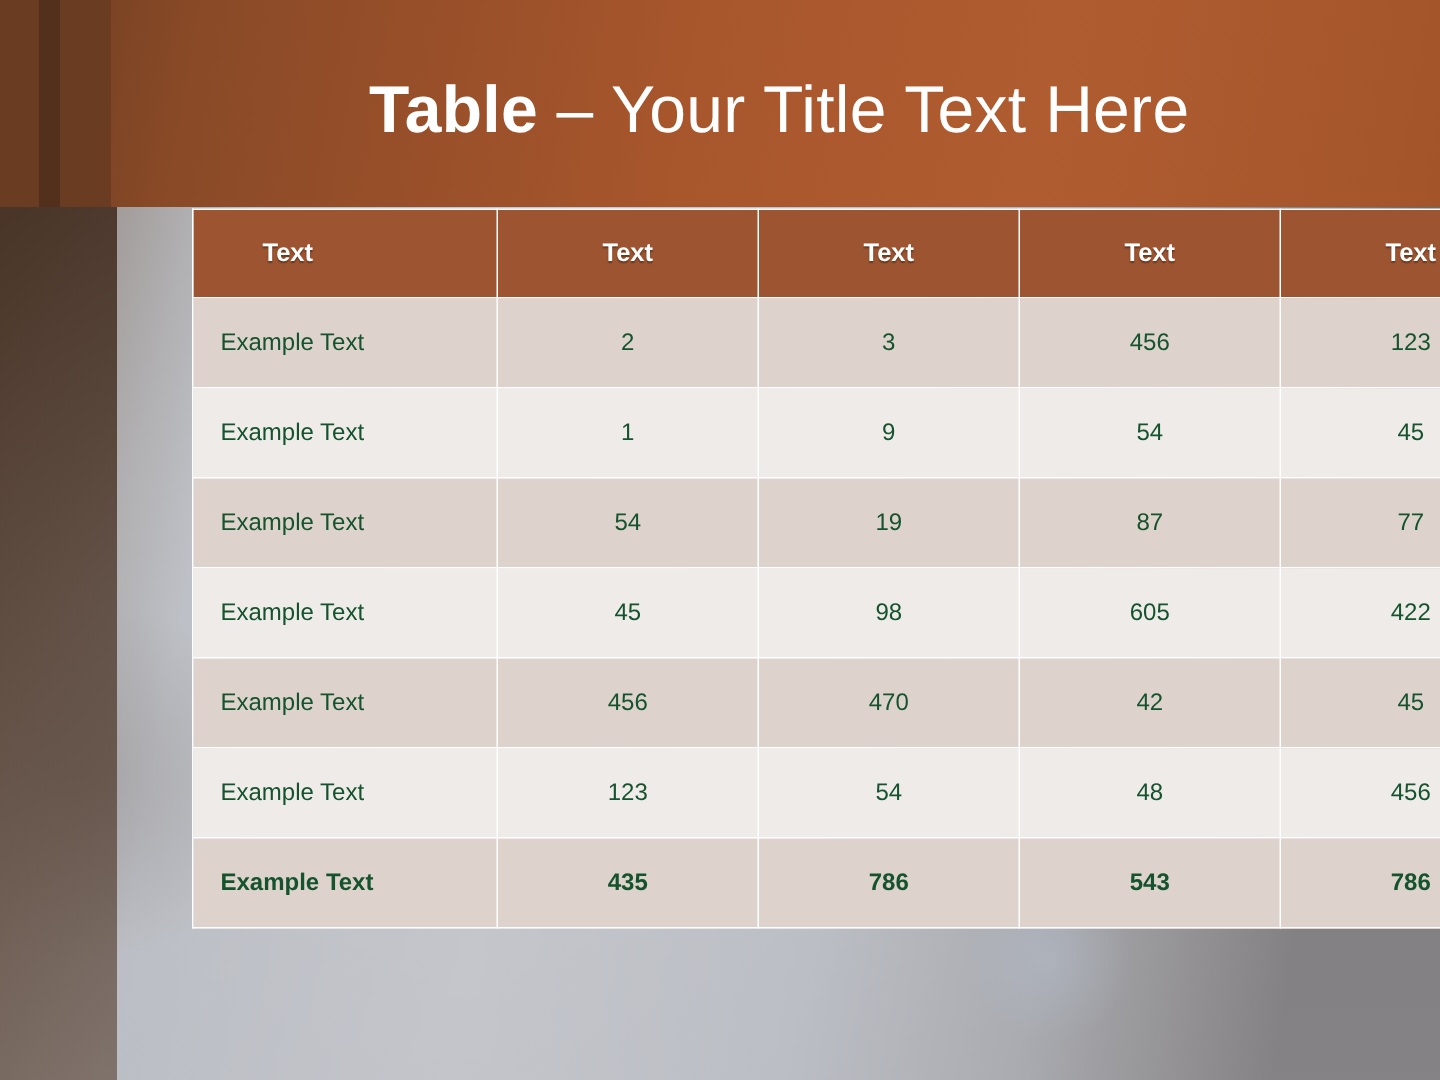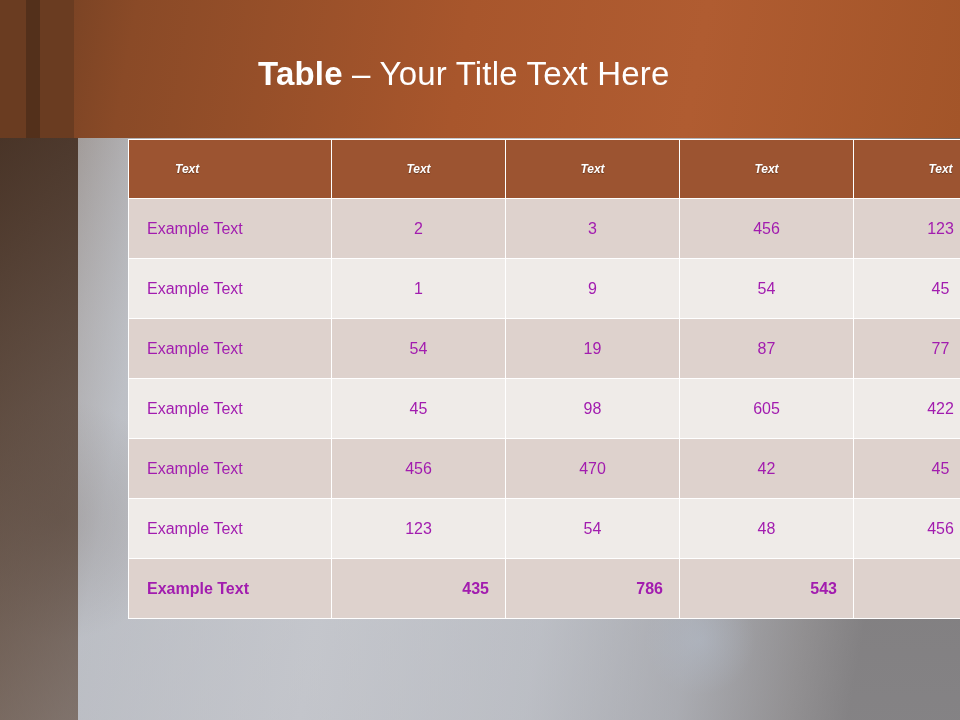--- a/index.html
+++ b/index.html
@@ -65,23 +65,23 @@
   .header-left-stripe {
     position: absolute;
     left: 26px;
     top: 0;
     width: 14px;
     height: 138px;
     background: #53301b;
   }
   .slide-title {
     position: absolute;
-    left: 258px;
+    left: 246px;
     top: 52px;
-    font-size: 33px;
+    font-size: 44px;
     line-height: 44px;
     color: #ffffff;
     letter-spacing: 0.2px;
     white-space: nowrap;
   }
   .slide-title .t-strong { font-weight: bold; }
   .slide-title .t-light { font-weight: normal; }
 
   
   .table-wrap {
@@ -94,47 +94,45 @@
     border-collapse: collapse;
     width: 704px;
     table-layout: fixed;
   }
   table.data-table th,
   table.data-table td {
     border: 1px solid #ffffff;
     height: 59px;
     padding: 0 16px;
     font-size: 16px;
-    color: #a21caf;
+    color: #14532d;
     text-align: center;
     vertical-align: middle;
   }
   table.data-table th {
     background: #9c5431;
     color: #ffffff;
-    font-size: 12px;
+    font-size: 17px;
     font-weight: bold;
     height: 58px;
     text-shadow: 0 1px 1px rgba(0,0,0,0.35);
-    font-style: italic;
   }
   table.data-table th:first-child,
   table.data-table td:first-child {
     width: 140px;
     text-align: left;
   }
   table.data-table td:first-child { padding-left: 18px; }
   table.data-table th:first-child { padding-left: 46px; text-align: left; }
 
   tr.row-odd td { background: #ded2cd; }
   tr.row-even td { background: #efebe8; }
   tr.row-total td {
     background: #ded2cd;
     font-weight: bold;
-    text-align: right;
   }
 
   .col-2, .col-3, .col-4, .col-5 { width: 141px; }
 </style>
 </head>
 <body>
 
 <div class="slide">
 
   <div class="bg-photo"></div>

